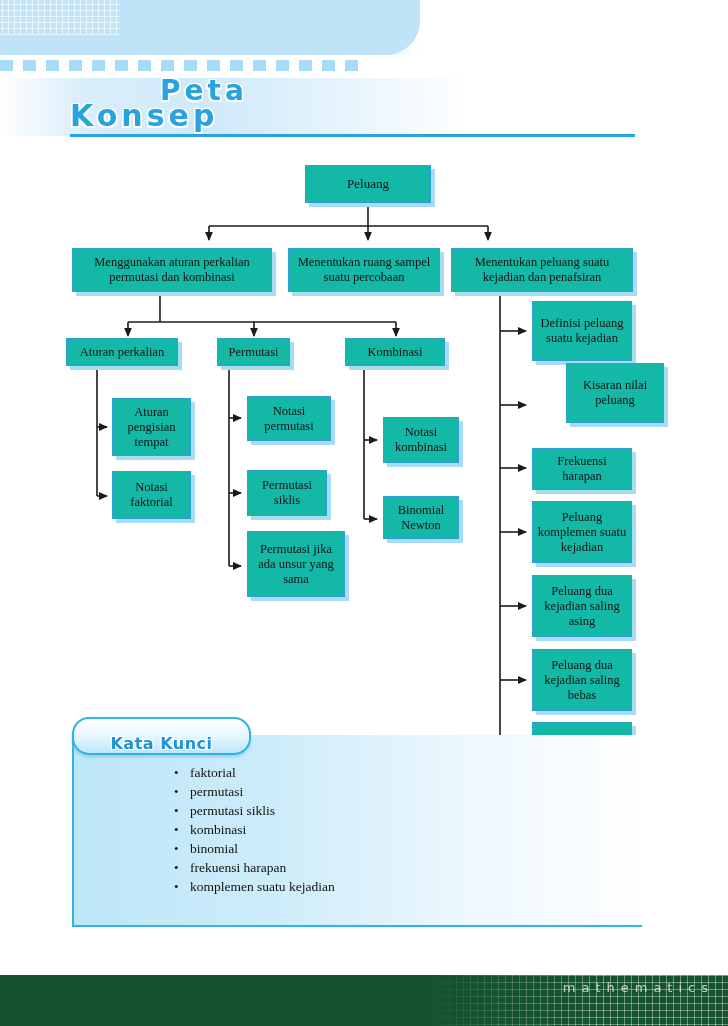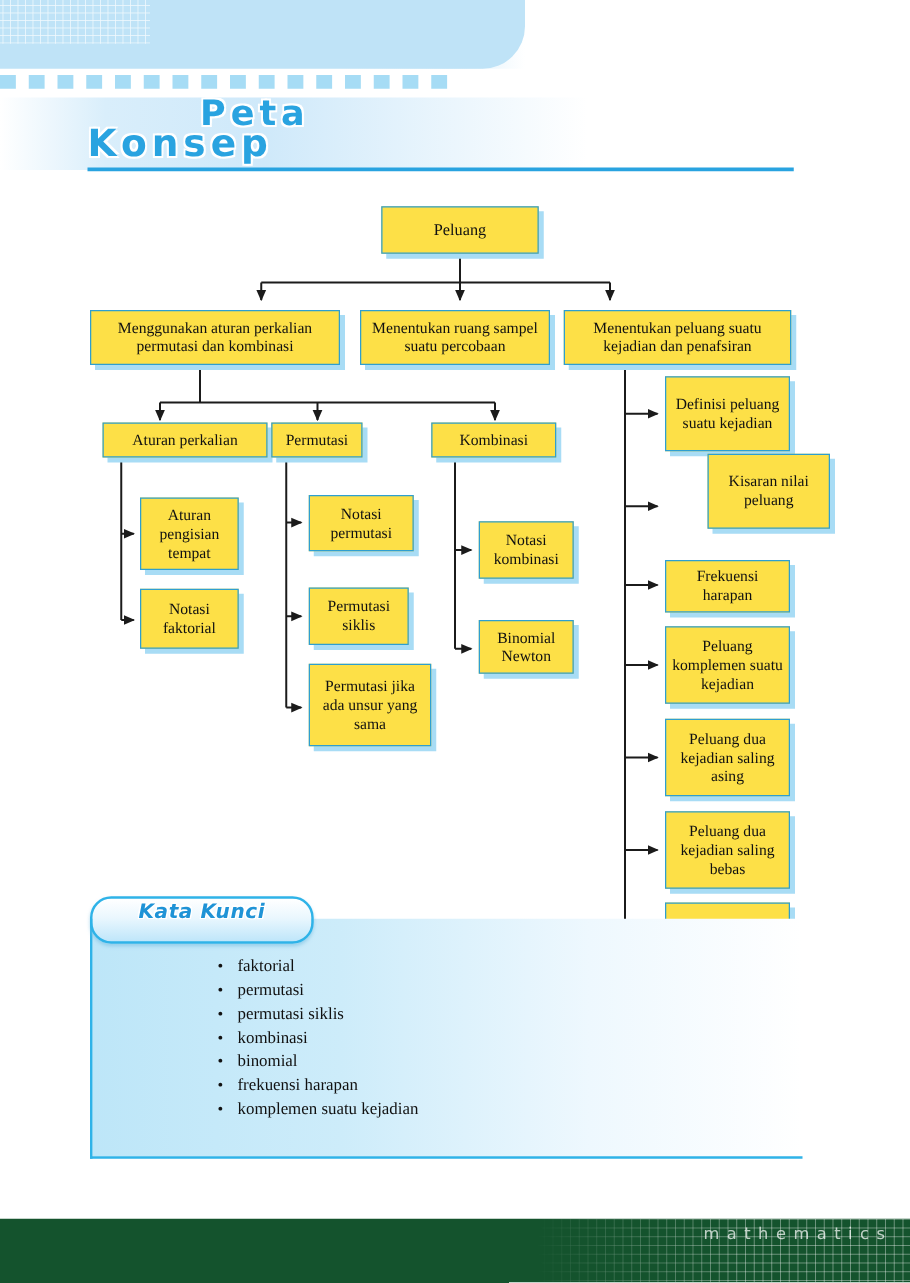--- a/index.html
+++ b/index.html
@@ -50,44 +50,43 @@
   #title-peta{left:90px;top:-4px;font-size:28px;}
   #title-konsep{left:0px;top:20px;font-size:30px;}
   #title-rule{
     position:absolute;left:70px;top:134px;width:565px;height:3px;background:#29a3e0;
   }
 
   
   #diagram{position:absolute;left:0;top:0;width:728px;height:960px;}
   .node{
     position:absolute;box-sizing:border-box;
-    border:1.5px solid #2e9fd0;background:#fde047;
+    border:1.5px solid #2e9fd0;background:#14b8a6;
     box-shadow:4px 4px 0 #a8dcf5;
     display:flex;align-items:center;justify-content:center;text-align:center;
     font-family:"Liberation Serif", serif;
     font-size:13px;color:#111111;line-height:1.2;
     padding:2px 4px;
   }
   .node.small{font-size:12.5px;text-align:center;}
   svg#wires{position:absolute;left:0;top:0;width:728px;height:960px;overflow:visible;}
 
   
   #kk-box{
     position:absolute;left:72px;top:735px;width:568px;height:190px;
     background:linear-gradient(to right,#bde6f8 0%, #cdecfa 35%, #eef8fe 70%, #ffffff 100%);
     border-left:2px solid #2fb3e8;
     border-bottom:2px solid #2fb3e8;
   }
   #kk-tab{
     position:absolute;left:72px;top:717px;width:175px;height:34px;
     border:2px solid #2fb3e8;border-radius:17px;
     background:linear-gradient(to bottom,#ffffff 0%, #eaf7fe 45%, #bfe6fa 100%);
-    display:flex;align-items:flex-start;justify-content:center;
+    display:flex;align-items:flex-end;justify-content:center;
     box-shadow:0 2px 3px rgba(120,190,225,.6);
-    font-style:italic;
   }
   #kk-tab-label{
     font-family:"DejaVu Sans", sans-serif;font-weight:bold;font-size:16px;
     color:#1f93d6;letter-spacing:.5px;
     text-shadow:-1px -1px 0 #fff,1px -1px 0 #fff,-1px 1px 0 #fff,1px 1px 0 #fff;
   }
   #kk-list{
     position:absolute;left:100px;top:28px;margin:0;padding:0;list-style:none;
   }
   #kk-list li{
@@ -178,21 +177,21 @@
       <path d="M500,744 L526,744" marker-end="url(#ah)"></path>
     </g>
   </svg>
 
   <div class="node" style="left:305px;top:165px;width:126px;height:38px;">Peluang</div>
 
   <div class="node small" style="left:72px;top:248px;width:200px;height:44px;">Menggunakan aturan perkalian permutasi dan kombinasi</div>
   <div class="node small" style="left:288px;top:248px;width:152px;height:44px;">Menentukan ruang sampel suatu percobaan</div>
   <div class="node small" style="left:451px;top:248px;width:182px;height:44px;">Menentukan peluang suatu kejadian dan penafsiran</div>
 
-  <div class="node small" style="left:82px;top:338px;width:132px;height:28px;">Aturan perkalian</div>
+  <div class="node small" style="left:66px;top:338px;width:112px;height:28px;">Aturan perkalian</div>
   <div class="node small" style="left:217px;top:338px;width:73px;height:28px;">Permutasi</div>
   <div class="node small" style="left:345px;top:338px;width:100px;height:28px;">Kombinasi</div>
 
   <div class="node small" style="left:112px;top:398px;width:79px;height:58px;">Aturan pengisian tempat</div>
   <div class="node small" style="left:112px;top:471px;width:79px;height:48px;">Notasi faktorial</div>
 
   <div class="node small" style="left:247px;top:396px;width:84px;height:45px;">Notasi permutasi</div>
   <div class="node small" style="left:247px;top:470px;width:80px;height:46px;">Permutasi siklis</div>
   <div class="node small" style="left:247px;top:531px;width:98px;height:66px;">Permutasi jika ada unsur yang sama</div>
 

